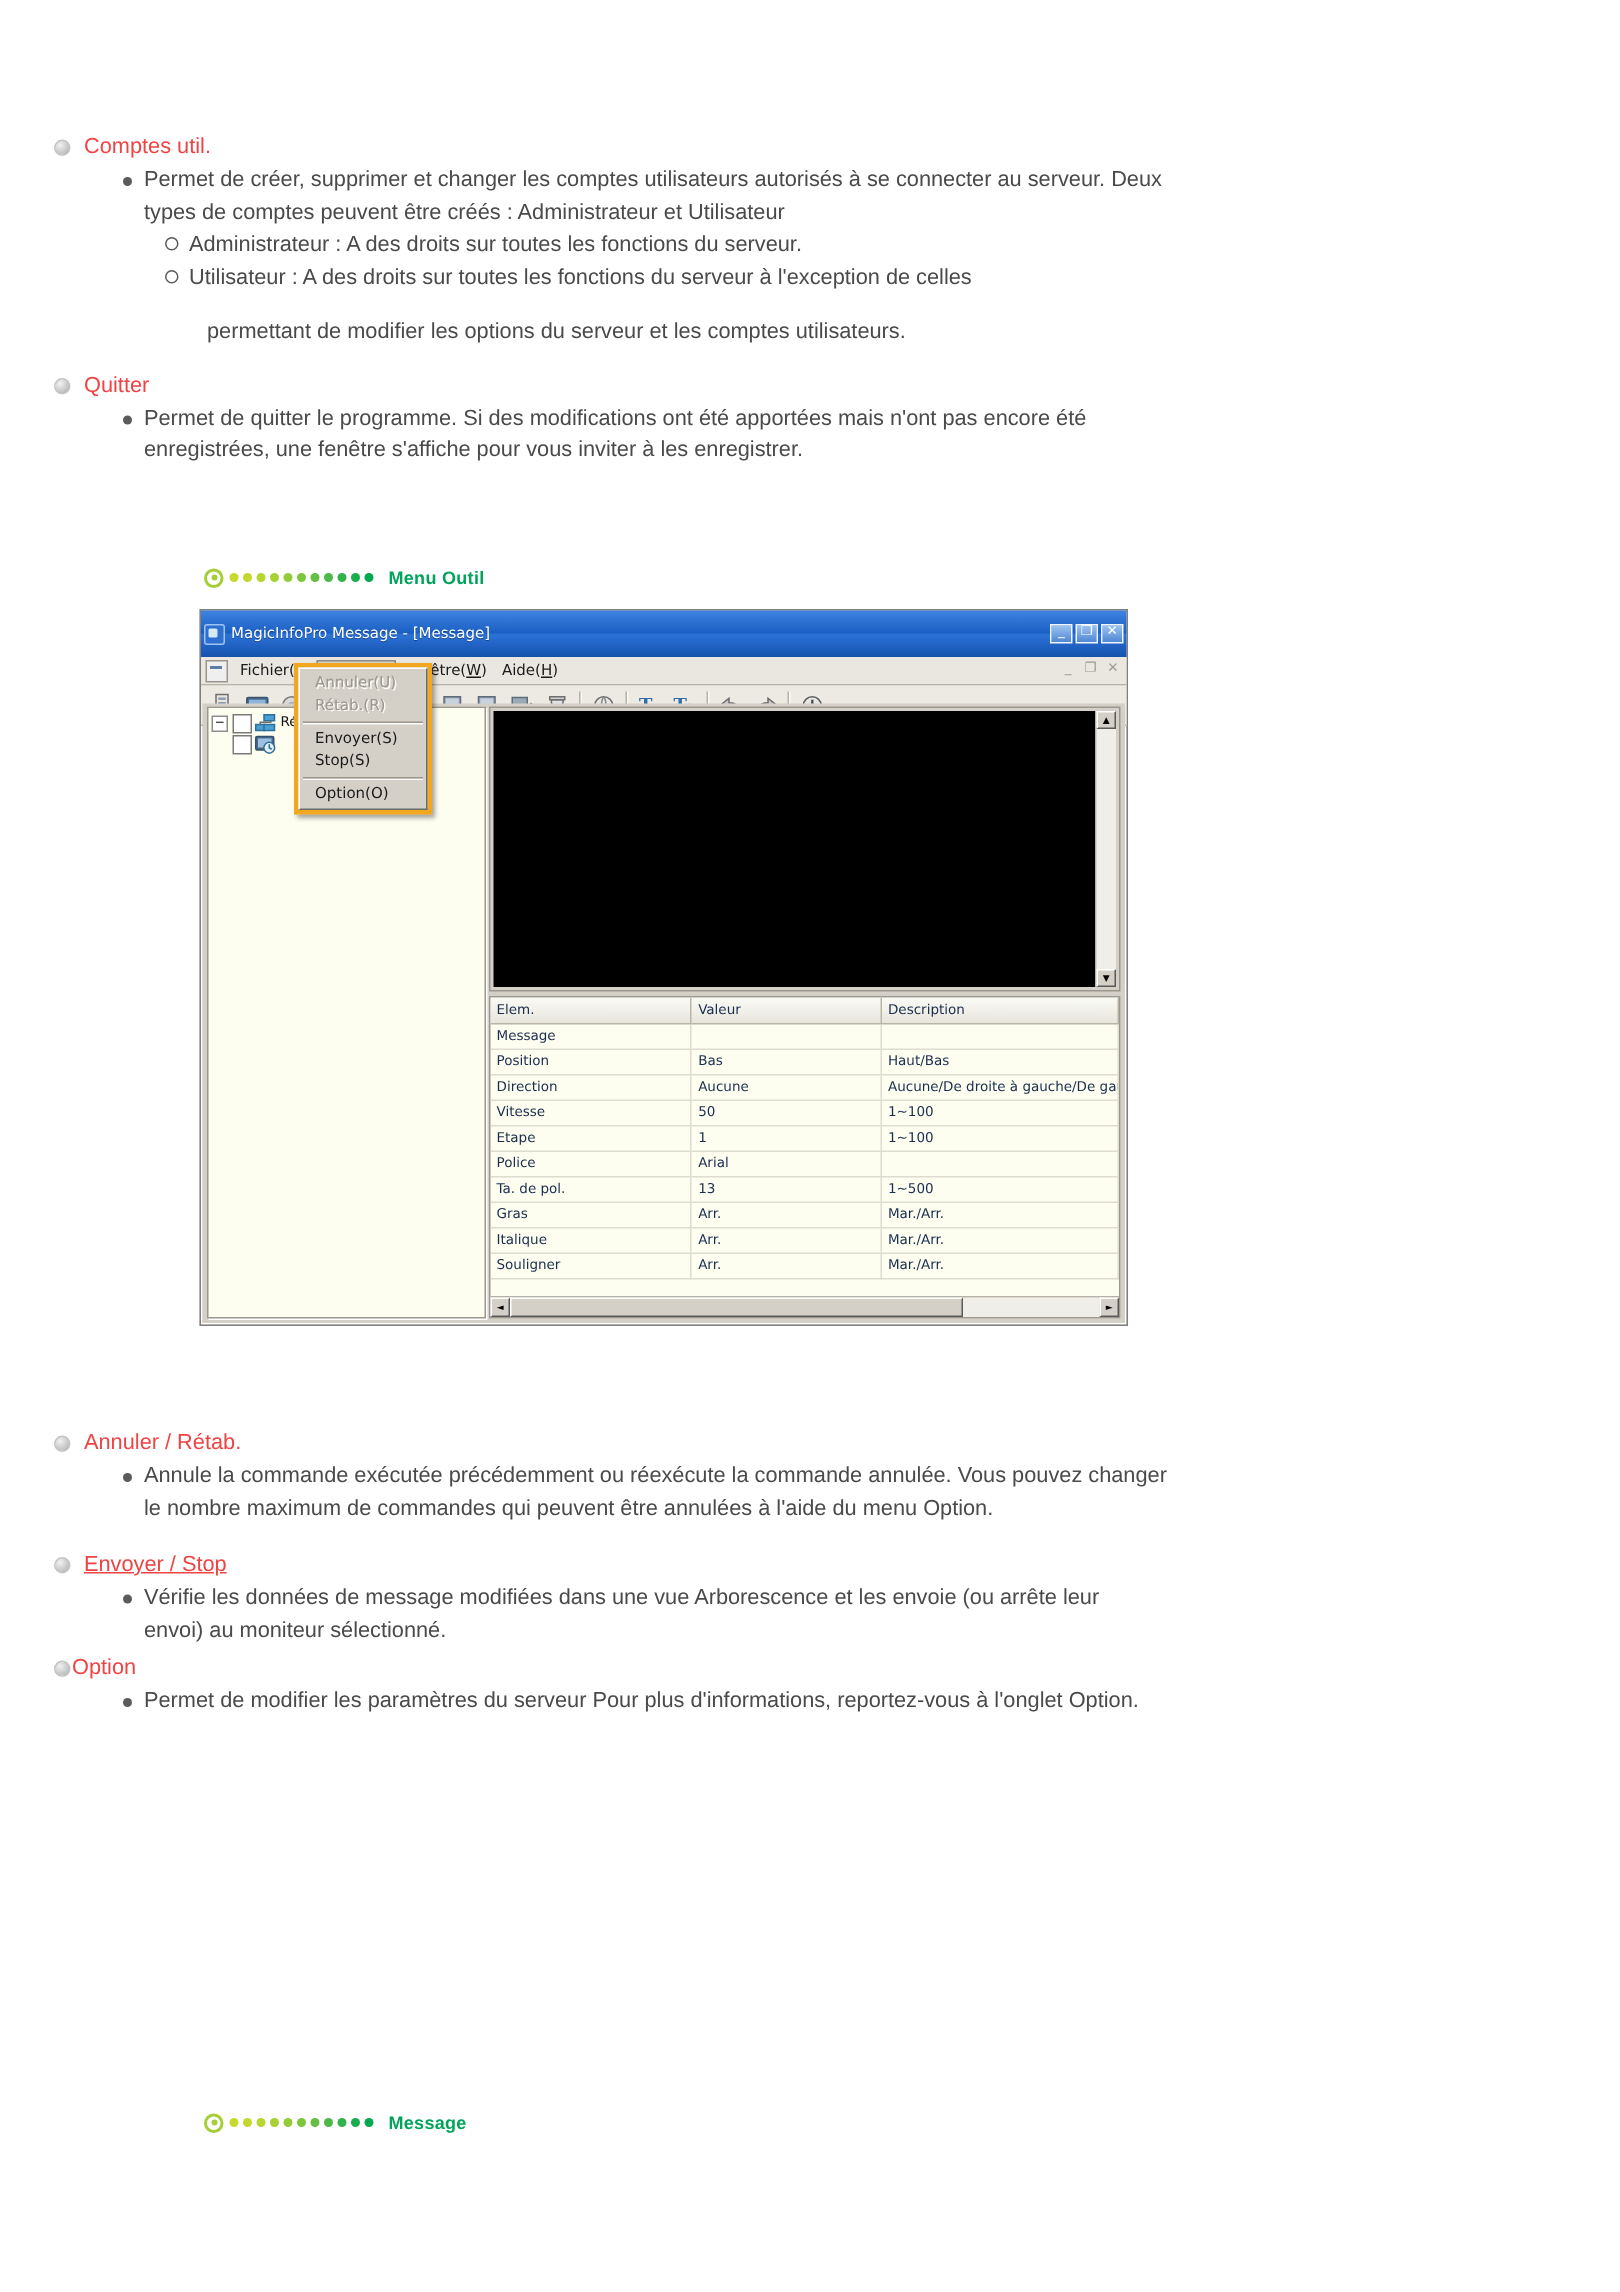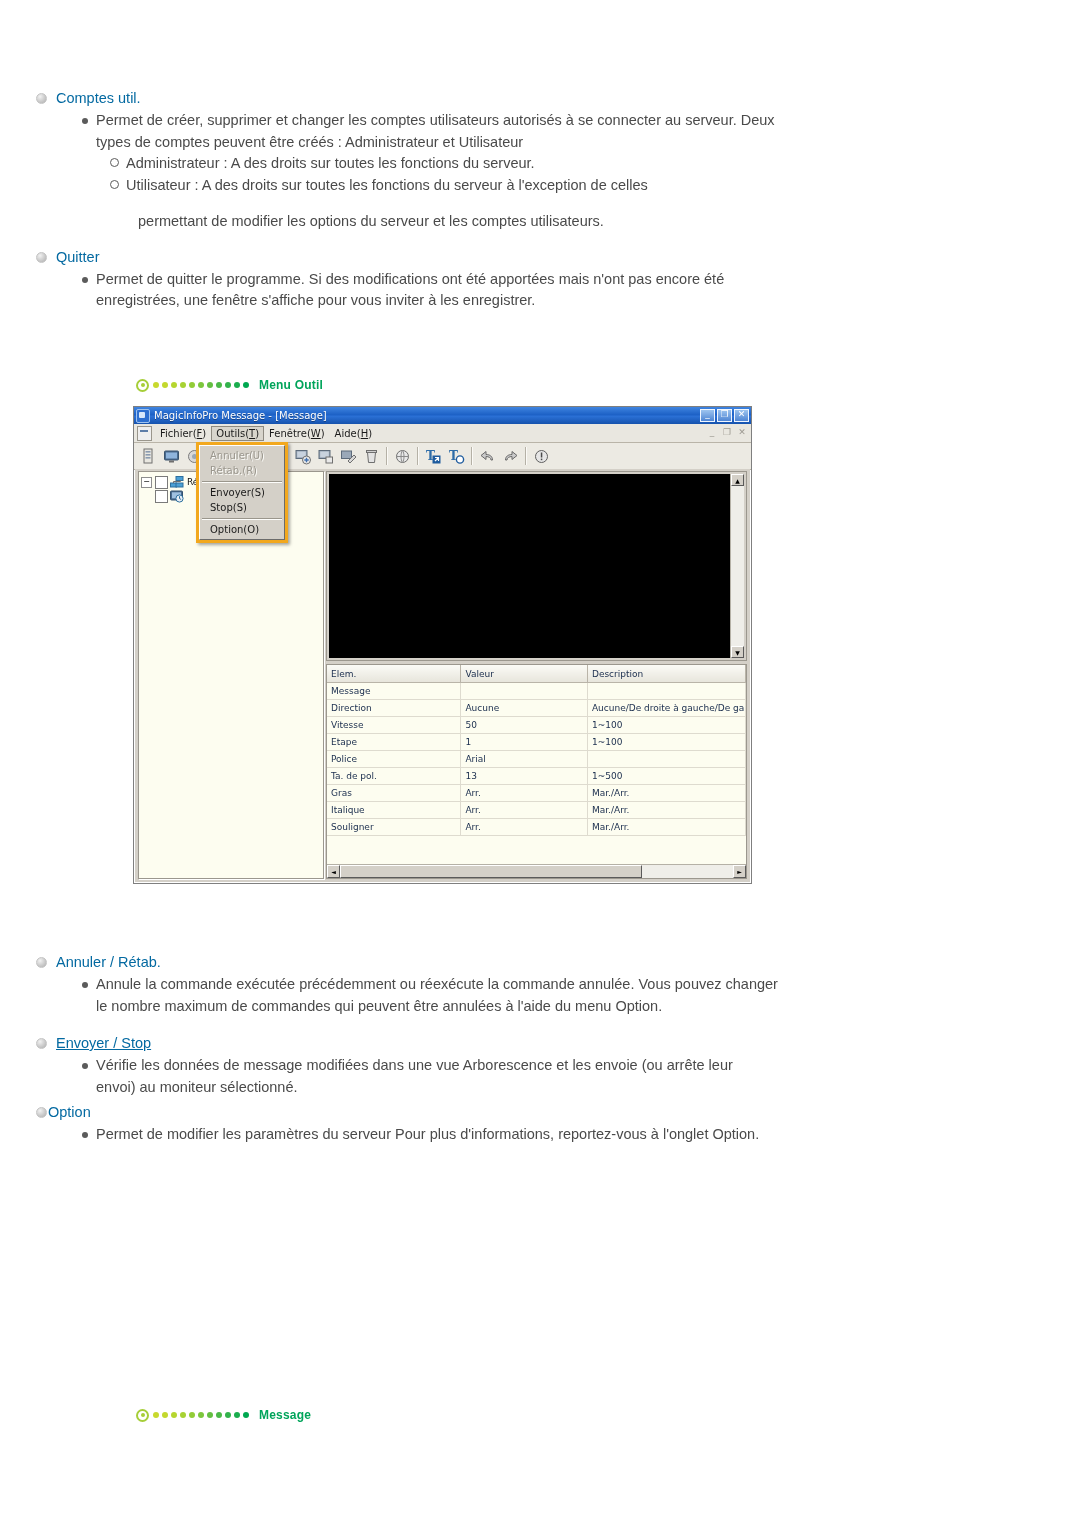--- a/index.html
+++ b/index.html
@@ -17,21 +17,21 @@
   }
 
   
   .doc-section { position: absolute; left: 0; top: 0; width: 1080px; }
 
   .lvl1 {
     position: relative;
     padding-left: 56px;
     font-size: 14.5px;
     line-height: 21px;
-    color: #0369a1;
+    color: #ef4444;
     margin: 0 0 1px 0;
   }
   .lvl1 .ball {
     position: absolute;
     left: 36px;
     top: 5px;
     width: 11px;
     height: 11px;
     border-radius: 50%;
     background: radial-gradient(circle at 34% 30%, #f2f2f2 0%, #d2d2d2 45%, #aeaeae 100%);
@@ -116,21 +116,21 @@
     background: #d4d0c8;
     border: 1px solid #7f7f7f;
     box-sizing: border-box;
     font-family: "DejaVu Sans", sans-serif;
     font-size: 9px;
     color: #000;
     box-shadow: 0 0 0 1px #ffffff inset;
   }
 
   .titlebar {
-    height: 17px;
+    height: 31px;
     background: linear-gradient(to bottom, #3f84e0 0%, #1b5fc4 48%, #2c72d8 52%, #1552ad 100%);
     display: flex;
     align-items: center;
     padding: 0 2px;
     color: #fff;
   }
   .tb-icon {
     width: 12px; height: 12px;
     background: #2d6fd0;
     border: 1px solid #9fc3f0;
@@ -628,20 +628,25 @@
                 <th class="col-c">Description</th>
               </tr>
             </thead>
             <tbody>
               <tr>
                   <td>Message</td>
                   <td></td>
                   <td class="desc"></td>
                 </tr>
               <tr>
+                  <td>Position</td>
+                  <td>Bas</td>
+                  <td class="desc">Haut/Bas</td>
+                </tr>
+              <tr>
                   <td>Direction</td>
                   <td>Aucune</td>
                   <td class="desc">Aucune/De droite à gauche/De gauche à droite/De haut en</td>
                 </tr>
               <tr>
                   <td>Vitesse</td>
                   <td>50</td>
                   <td class="desc">1~100</td>
                 </tr>
               <tr>

